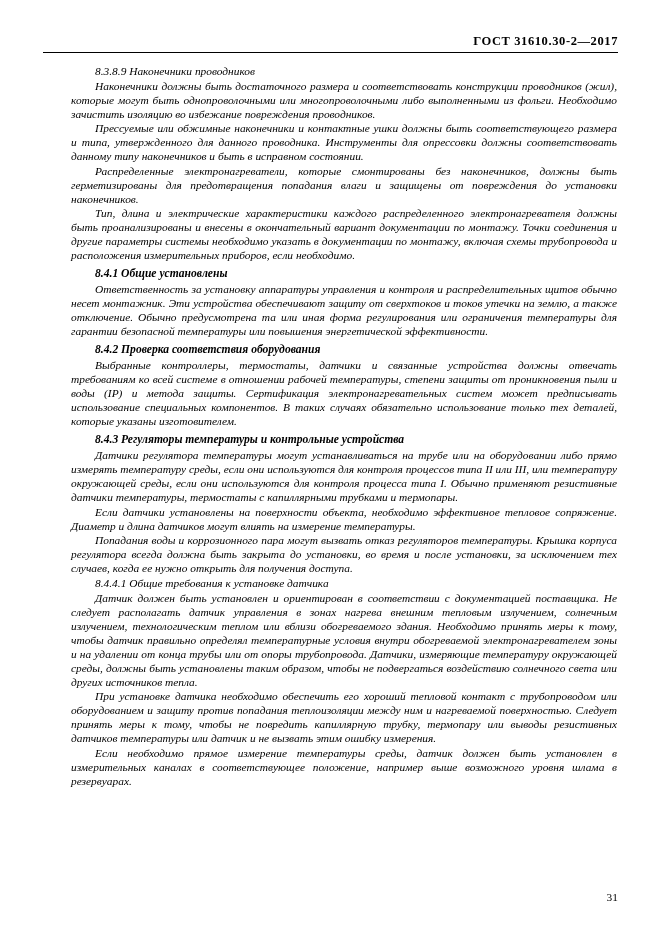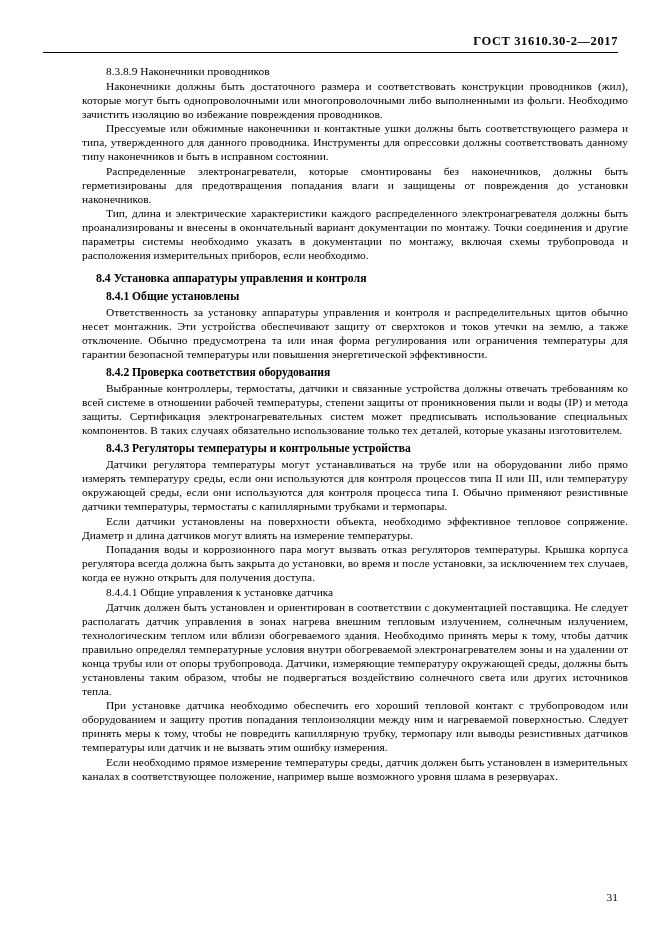--- a/index.html
+++ b/index.html
@@ -37,22 +37,23 @@
     position: absolute;
     top: 52px;
     left: 43px;
     right: 43px;
     border-bottom: 1px solid #000;
     height: 0;
   }
   .content {
     position: absolute;
     top: 63px;
-    left: 82px;
+    left: 71px;
     width: 546px;
+    font-style: italic;
   }
   p {
     margin: 0 0 0.5px 0;
     font-size: 11.4px;
     line-height: 14.0px;
     text-align: justify;
     text-justify: inter-word;
     hyphens: manual;
   }
   p.indent {
@@ -94,33 +95,32 @@
   <div class="header-rule"></div>
 
   <div class="content">
 
     <p class="heading-minor">8.3.8.9 Наконечники проводников</p>
     <p class="indent">Наконечники должны быть достаточного размера и соответствовать конструкции проводников (жил), которые могут быть однопроволочными или многопроволочными либо выполненными из фольги. Необходимо зачистить изоляцию во избежание повреждения проводников.</p>
     <p class="indent">Прессуемые или обжимные наконечники и контактные ушки должны быть соответствующего размера и типа, утвержденного для данного проводника. Инструменты для опрессовки должны соответствовать данному типу наконечников и быть в исправном состоянии.</p>
     <p class="indent">Распределенные электронагреватели, которые смонтированы без наконечников, должны быть герметизированы для предотвращения попадания влаги и защищены от повреждения до установки наконечников.</p>
     <p class="indent">Тип, длина и электрические характеристики каждого распределенного электронагревателя должны быть проанализированы и внесены в окончательный вариант документации по монтажу. Точки соединения и другие параметры системы необходимо указать в документации по монтажу, включая схемы трубопровода и расположения измерительных приборов, если необходимо.</p>
 
-    <p class="heading-bold-major">8.4 Установка аппаратуры управления и контроля</p>
     <p class="heading-bold-sub">8.4.1 Общие установлены</p>
     <p class="indent">Ответственность за установку аппаратуры управления и контроля и распределительных щитов обычно несет монтажник. Эти устройства обеспечивают защиту от сверхтоков и токов утечки на землю, а также отключение. Обычно предусмотрена та или иная форма регулирования или ограничения температуры для гарантии безопасной температуры или повышения энергетической эффективности.</p>
 
     <p class="heading-bold-sub">8.4.2 Проверка соответствия оборудования</p>
     <p class="indent">Выбранные контроллеры, термостаты, датчики и связанные устройства должны отвечать требованиям ко всей системе в отношении рабочей температуры, степени защиты от проникновения пыли и воды (IP) и метода защиты. Сертификация электронагревательных систем может предписывать использование специальных компонентов. В таких случаях обязательно использование только тех деталей, которые указаны изготовителем.</p>
 
     <p class="heading-bold-sub">8.4.3 Регуляторы температуры и контрольные устройства</p>
     <p class="indent">Датчики регулятора температуры могут устанавливаться на трубе или на оборудовании либо прямо измерять температуру среды, если они используются для контроля процессов типа II или III, или температуру окружающей среды, если они используются для контроля процесса типа I. Обычно применяют резистивные датчики температуры, термостаты с капиллярными трубками и термопары.</p>
     <p class="indent">Если датчики установлены на поверхности объекта, необходимо эффективное тепловое сопряжение. Диаметр и длина датчиков могут влиять на измерение температуры.</p>
     <p class="indent">Попадания воды и коррозионного пара могут вызвать отказ регуляторов температуры. Крышка корпуса регулятора всегда должна быть закрыта до установки, во время и после установки, за исключением тех случаев, когда ее нужно открыть для получения доступа.</p>
 
-    <p class="heading-minor">8.4.4.1 Общие управления к установке датчика</p>
+    <p class="heading-minor">8.4.4.1 Общие требования к установке датчика</p>
     <p class="indent">Датчик должен быть установлен и ориентирован в соответствии с документацией поставщика. Не следует располагать датчик управления в зонах нагрева внешним тепловым излучением, солнечным излучением, технологическим теплом или вблизи обогреваемого здания. Необходимо принять меры к тому, чтобы датчик правильно определял температурные условия внутри обогреваемой электронагревателем зоны и на удалении от конца трубы или от опоры трубопровода. Датчики, измеряющие температуру окружающей среды, должны быть установлены таким образом, чтобы не подвергаться воздействию солнечного света или других источников тепла.</p>
     <p class="indent">При установке датчика необходимо обеспечить его хороший тепловой контакт с трубопроводом или оборудованием и защиту против попадания теплоизоляции между ним и нагреваемой поверхностью. Следует принять меры к тому, чтобы не повредить капиллярную трубку, термопару или выводы резистивных датчиков температуры или датчик и не вызвать этим ошибку измерения.</p>
     <p class="indent">Если необходимо прямое измерение температуры среды, датчик должен быть установлен в измерительных каналах в соответствующее положение, например выше возможного уровня шлама в резервуарах.</p>
 
   </div>
 
   <div class="pagenum">31</div>
 
 </div>
 

